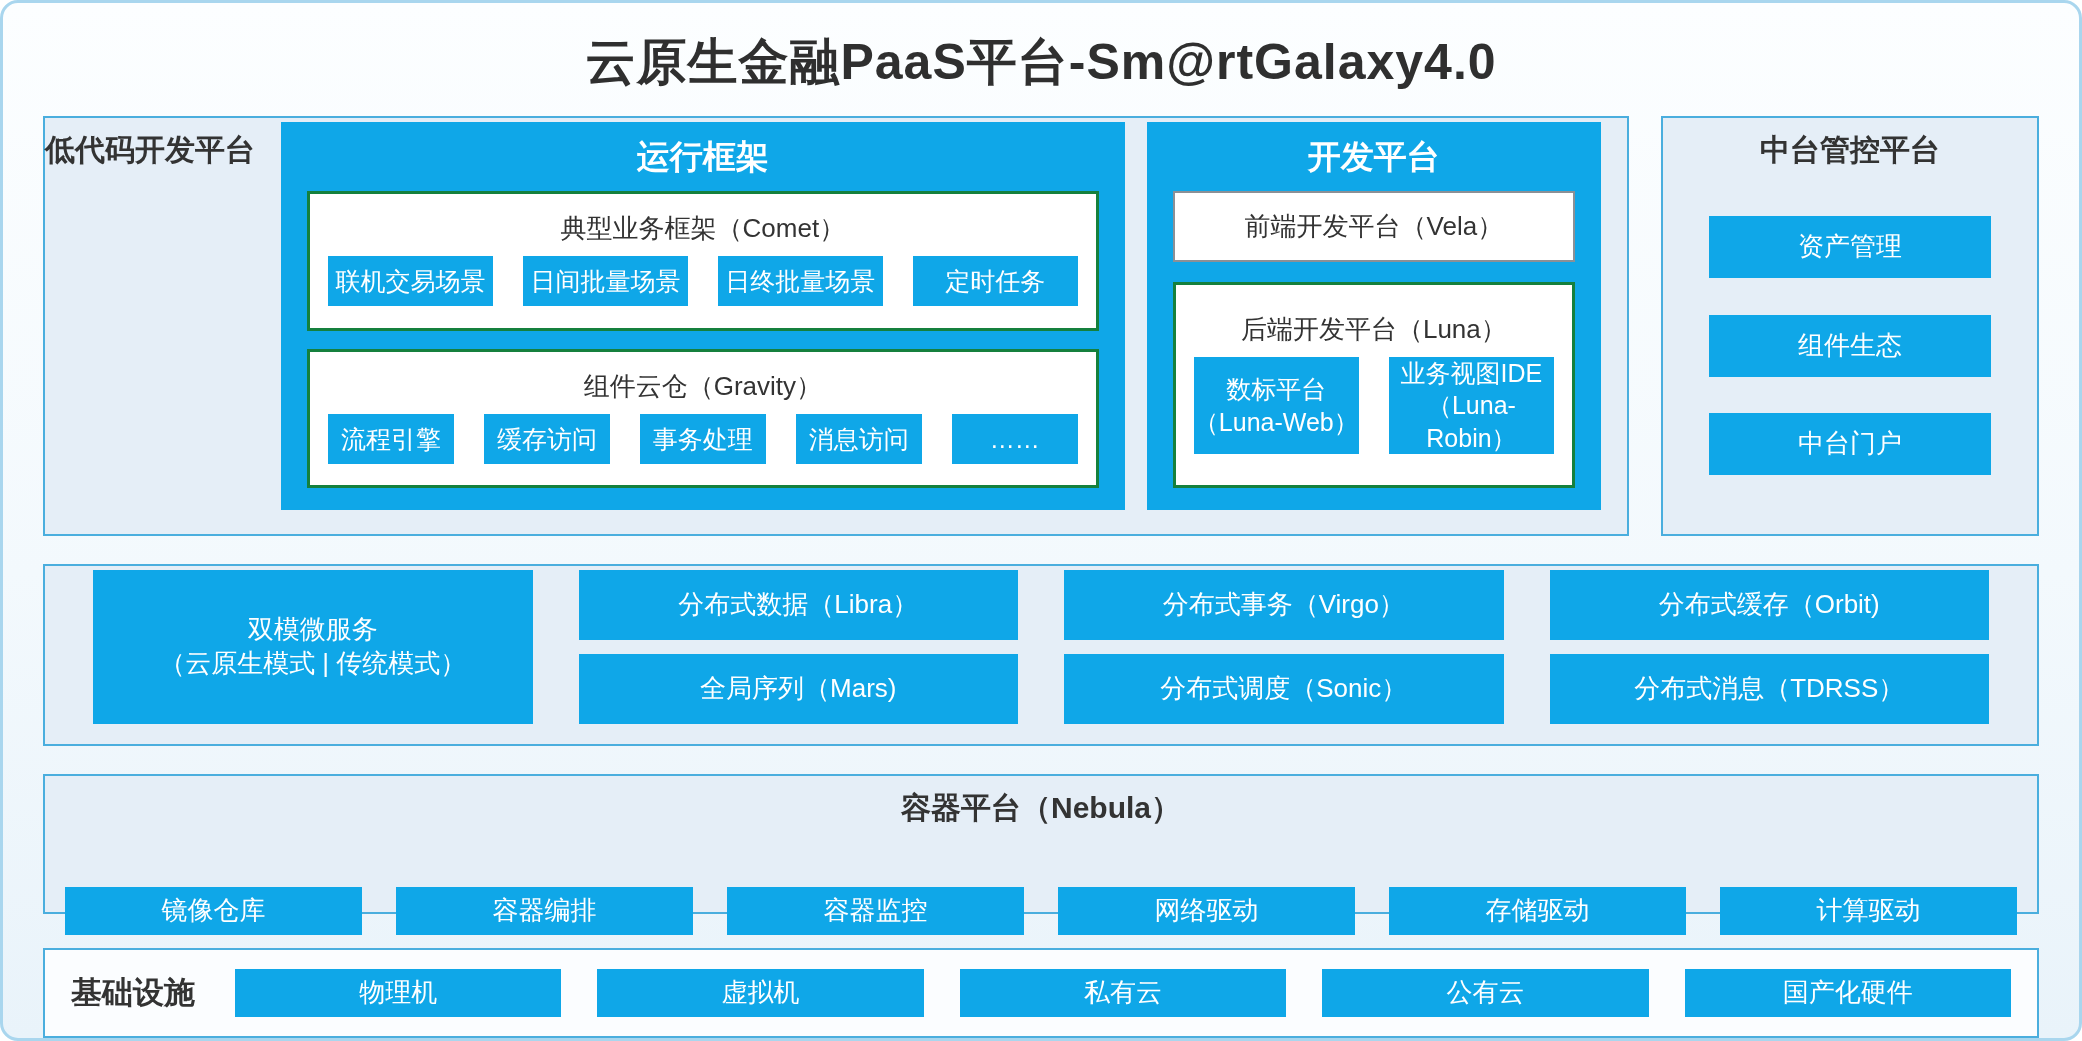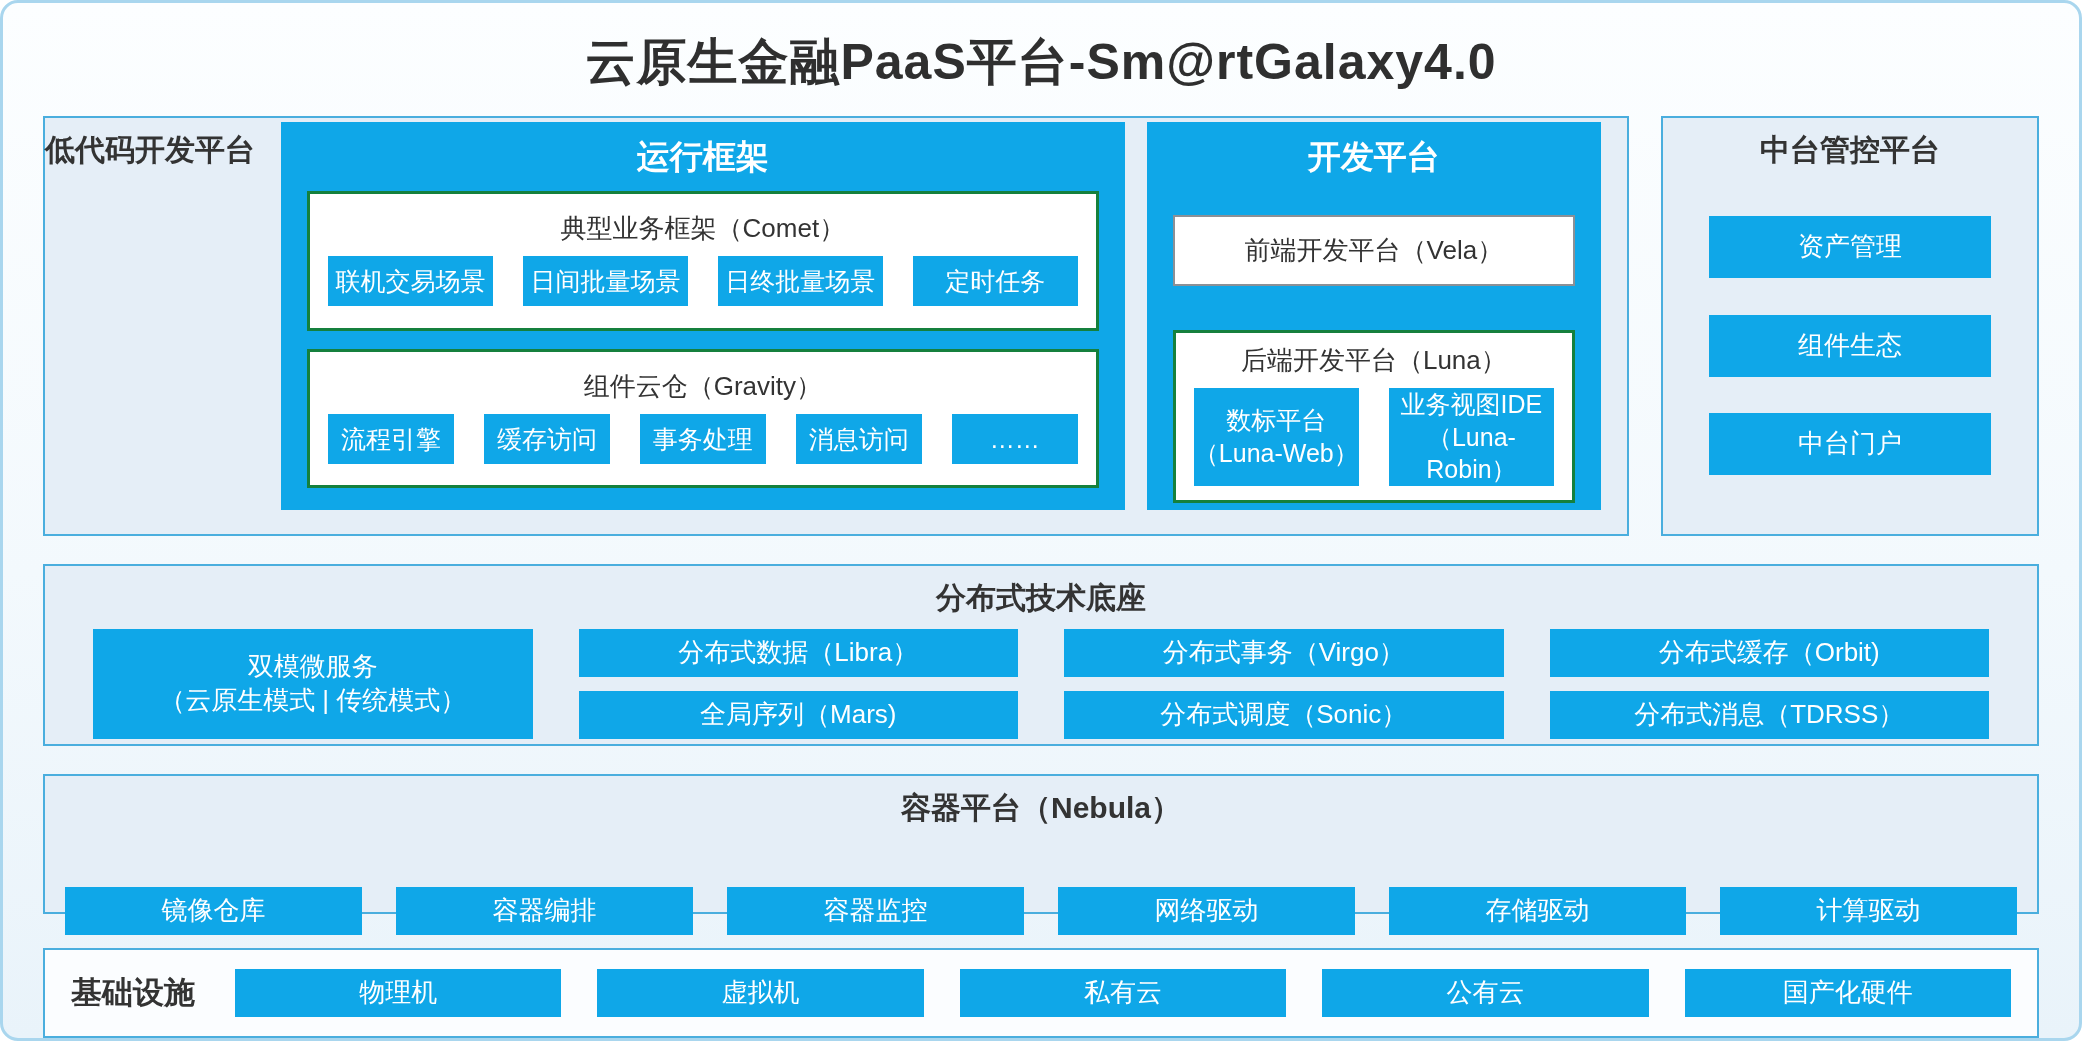--- a/index.html
+++ b/index.html
@@ -47,21 +47,21 @@
   }
 
   
   .row-top { display: flex; gap: 32px; height: 420px; margin-top: 14px; flex: 0 0 auto; }
 
   .lowcode { flex: 1 1 auto; display: flex; flex-direction: row; }
   .lowcode-body { flex: 1; display: flex; gap: 22px; padding: 4px 26px 24px; }
 
   .blue-panel { background: #0fa7e8; display: flex; flex-direction: column; padding-bottom: 22px; }
   .runtime { flex: 65; }
-  .devplat { flex: 35; gap: 24px; }
+  .devplat { flex: 35; }
 
   .blue-title { color:#fff; font-size: 33px; font-weight: 700; text-align: center; padding: 13px 0 11px; flex: 0 0 auto; }
 
   .white-box {
     background: #ffffff;
     border: 3px solid #15803d;
     margin: 0 26px;
     padding: 10px 18px 14px;
     display: flex; flex-direction: column; justify-content: center;
     gap: 10px;
@@ -176,21 +176,20 @@
       <div class="mid-buttons">
         <div class="btn">资产管理</div>
         <div class="btn">组件生态</div>
         <div class="btn">中台门户</div>
       </div>
     </section>
 
   </div>
 
   <section class="panel distributed">
-    <div class="panel-title">分布式技术底座</div>
     <div class="dist-grid">
       <div class="btn dual">双模微服务
 （云原生模式 | 传统模式）</div>
       <div class="btn">分布式数据（Libra）</div>
       <div class="btn">分布式事务（Virgo）</div>
       <div class="btn">分布式缓存（Orbit)</div>
       <div class="btn">全局序列（Mars)</div>
       <div class="btn">分布式调度（Sonic）</div>
       <div class="btn">分布式消息（TDRSS）</div>
     </div>

